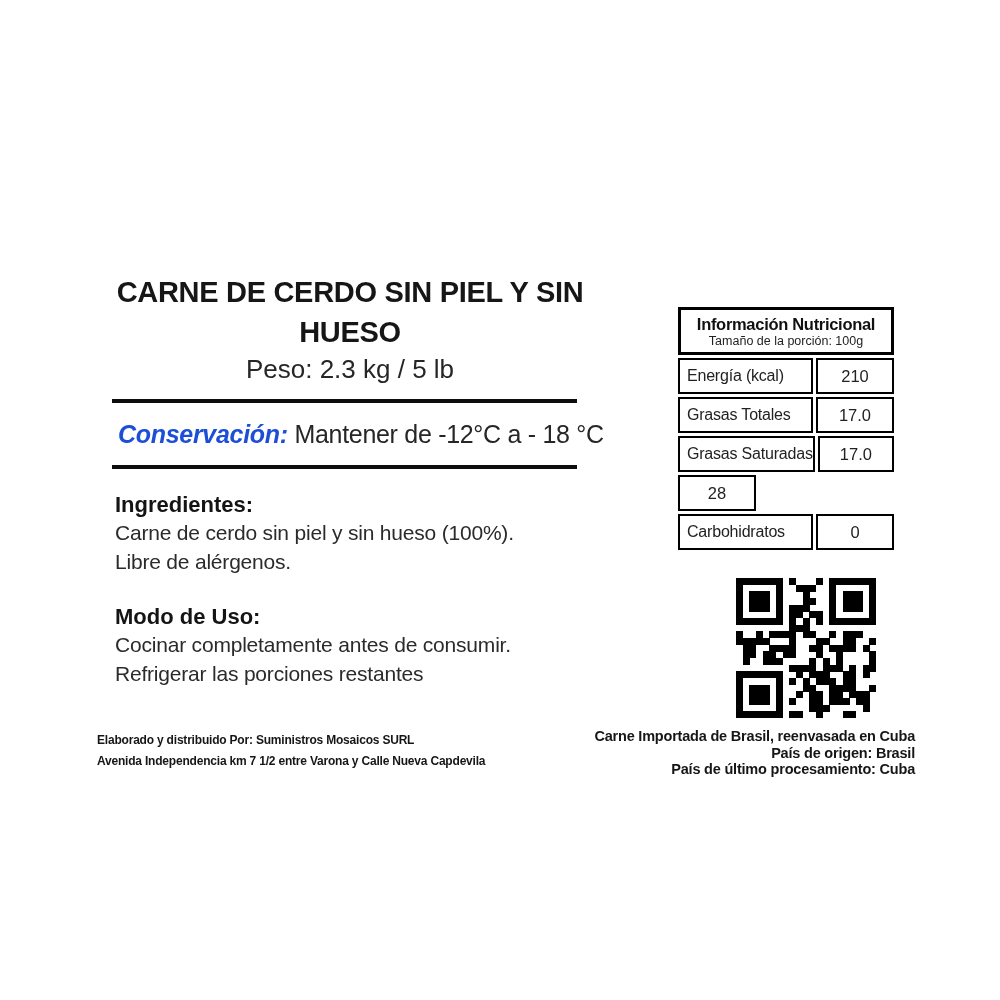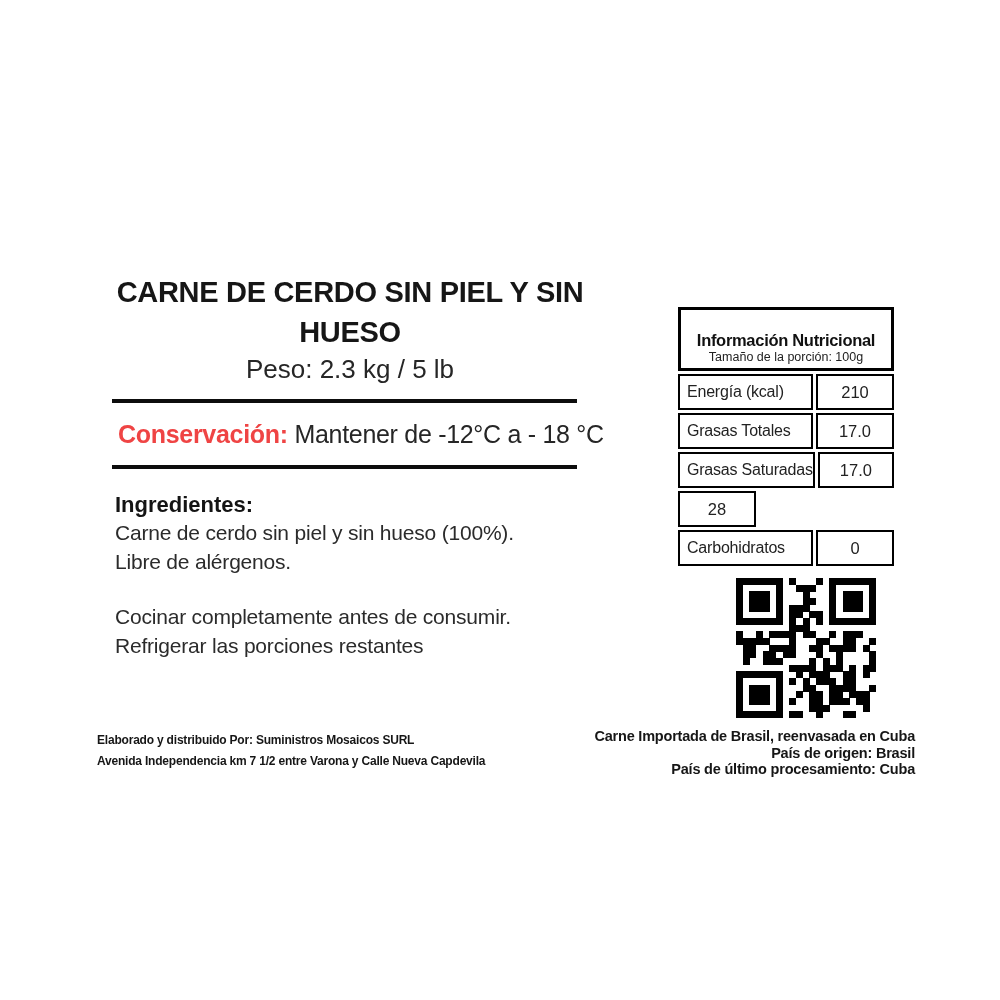--- a/index.html
+++ b/index.html
@@ -13,35 +13,35 @@
          letter-spacing:1px;color:#141414;white-space:nowrap;}
   .subtitle{margin-top:20px;text-align:center;}
   .subtitle-line{font-size:29px;font-weight:700;line-height:40px;color:#161616;
                  white-space:nowrap;letter-spacing:-0.3px;}
   .peso{font-size:26px;line-height:30px;margin-top:2px;text-align:center;
         color:#262626;white-space:nowrap;}
   .rule{height:0;border-top:4px solid #0d0d0d;margin:15px 18px 0 7px;}
   .rule2{height:0;border-top:4px solid #0d0d0d;margin:0 18px 0 7px;}
   .conservation{font-size:25px;line-height:30px;padding:16px 0 16px 13px;
                 color:#262626;white-space:nowrap;letter-spacing:-0.3px;}
-  .conservation b{color:#ef4444;}
+  .conservation b{color:#1d4ed8;font-style:italic;}
   .section{padding-left:10px;}
   .sec-ingredients{margin-top:22px;}
   .sec-usage{margin-top:27px;}
   .sec-head{font-size:22px;font-weight:700;line-height:28px;color:#141414;white-space:nowrap;}
   .sec-line{font-size:21px;line-height:28.5px;color:#2b2b2b;white-space:nowrap;letter-spacing:-0.2px;}
 
   
   .footer-left{position:absolute;left:97px;top:730px;font-size:12px;font-weight:700;
                line-height:20.5px;color:#161616;white-space:nowrap;letter-spacing:-0.2px;}
 
   
   .nutri{position:absolute;left:678px;top:307px;width:216px;display:flex;
          flex-direction:column;gap:3px;box-sizing:border-box;}
-  .nutri-header{border:3px solid #000;text-align:center;padding:20px 2px 3px;box-sizing:border-box;}
+  .nutri-header{border:3px solid #000;text-align:center;padding:4px 2px 3px;box-sizing:border-box;}
   .nutri-title{font-size:16.5px;font-weight:700;line-height:20px;color:#111;
                white-space:nowrap;letter-spacing:-0.3px;}
   .nutri-serving{font-size:12.5px;line-height:15px;color:#222;white-space:nowrap;}
   .nutri-row{display:flex;gap:3px;height:36px;}
   .nutri-label{border:2px solid #000;flex:1;display:flex;align-items:center;
                padding-left:7px;font-size:16px;color:#222;box-sizing:border-box;
                white-space:nowrap;letter-spacing:-0.2px;}
   .nutri-value{border:2px solid #000;width:78px;display:flex;align-items:center;
                justify-content:center;font-size:16.5px;color:#222;box-sizing:border-box;}
 
@@ -75,20 +75,21 @@
 
     <div class="rule2"></div>
 
     <div class="section sec-ingredients">
       <div class="sec-head">Ingredientes:</div>
       <div class="sec-line">Carne de cerdo sin piel y sin hueso (100%).</div>
       <div class="sec-line">Libre de alérgenos.</div>
     </div>
 
     <div class="section sec-usage">
+      <div class="sec-head">Modo de Uso:</div>
       <div class="sec-line">Cocinar completamente antes de consumir.</div>
       <div class="sec-line">Refrigerar las porciones restantes</div>
     </div>
   </section>
 
   <div class="footer-left">
     <div>Elaborado y distribuido Por: Suministros Mosaicos SURL</div>
     <div>Avenida Independencia km 7 1/2 entre Varona y Calle Nueva Capdevila</div>
   </div>
 

